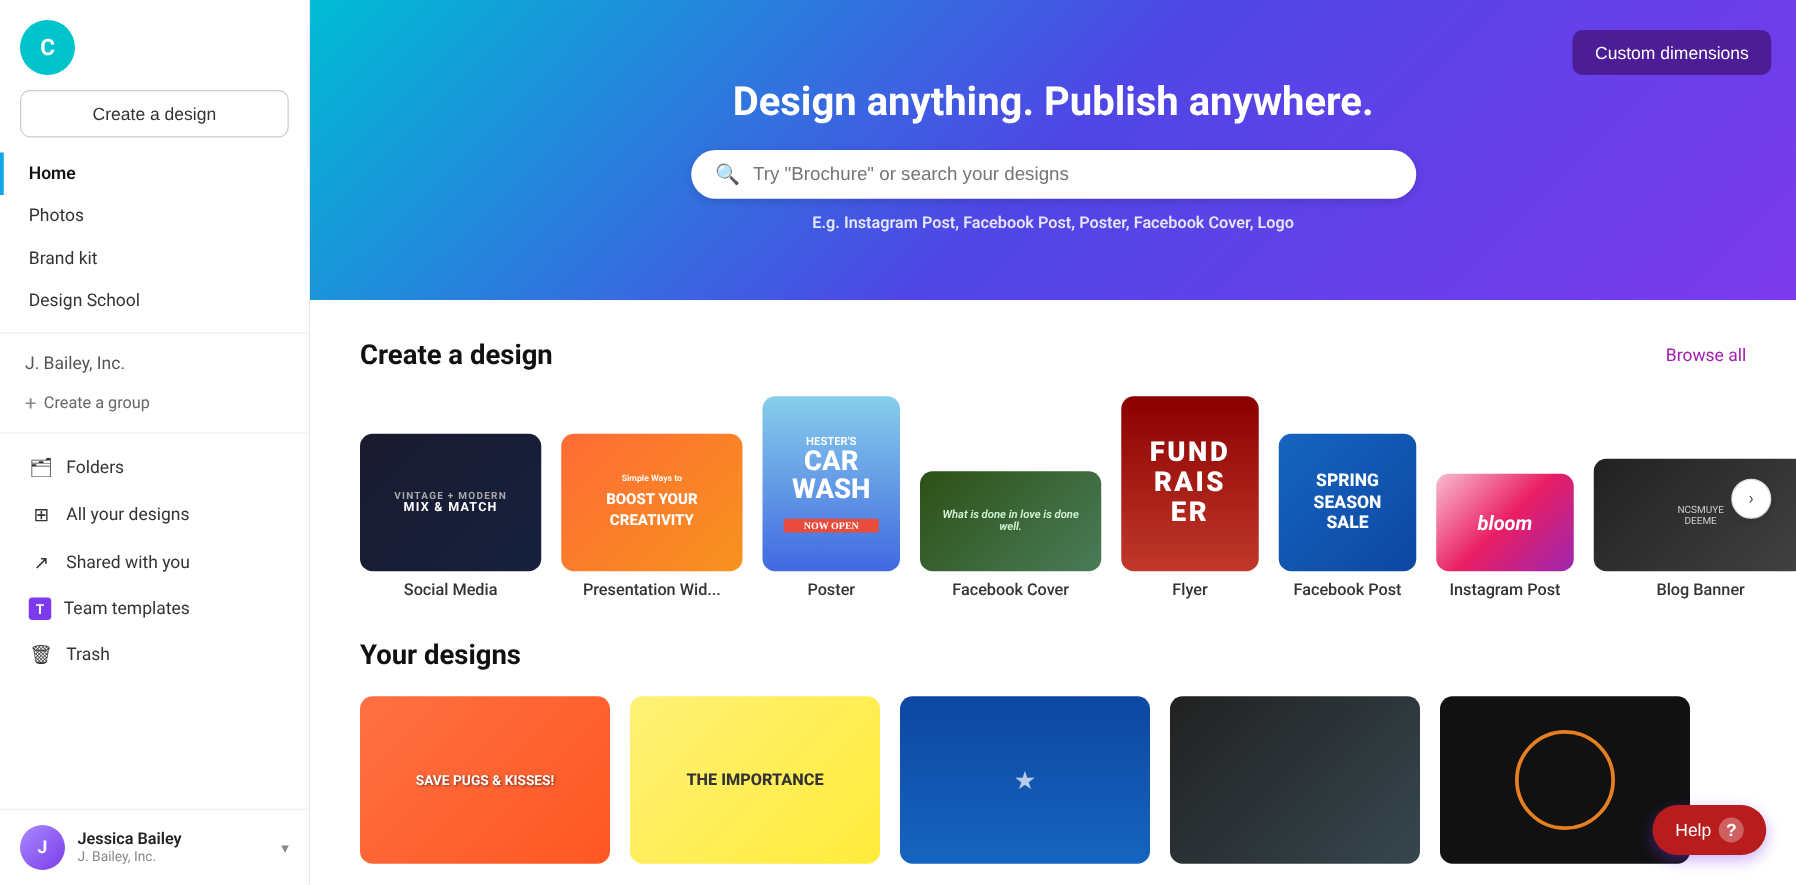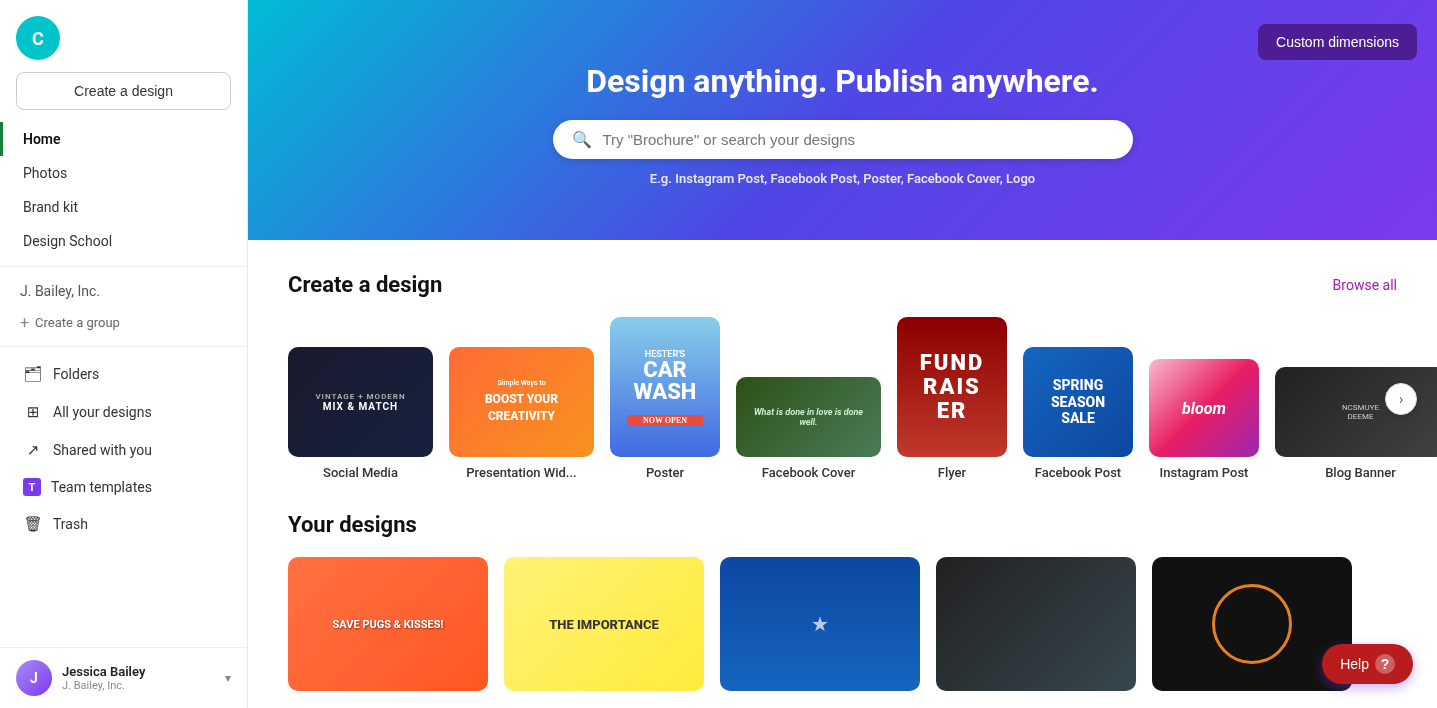--- a/index.html
+++ b/index.html
@@ -47,21 +47,21 @@
       padding: 9px 20px;
       cursor: pointer;
       font-size: 14px;
       color: #333;
       display: flex;
       align-items: center;
       gap: 10px;
       border-left: 3px solid transparent;
     }
     .nav-item.active {
-      border-left: 3px solid #15803d;
+      border-left: 3px solid #0ea5e9;
       font-weight: 600;
       color: #111;
     }
     .sidebar-group-label {
       padding: 8px 20px;
       font-size: 14px;
       color: #555;
       cursor: pointer;
     }
     .sidebar-create-group {
@@ -271,21 +271,21 @@
     }
 
     .thumb-facebook-post {
       width: 110px; height: 110px;
       background: linear-gradient(135deg, #1565c0, #0d47a1);
       display: flex; flex-direction: column; align-items: center; justify-content: center;
       color: #fff; text-align: center; padding: 10px; gap: 2px;
     }
 
     .thumb-instagram-post {
-      width: 110px; height: 98px;
+      width: 110px; height: 78px;
       background: linear-gradient(135deg, #f8bbd0, #e91e63, #9c27b0);
       display: flex; align-items: center; justify-content: center;
       color: #fff; font-size: 14px; font-weight: 700; font-style: italic; text-align: center;
     }
 
     .thumb-blog-banner {
       width: 171px; height: 90px;
       background: linear-gradient(135deg, #212121, #424242);
       display: flex; align-items: center; justify-content: center;
       color: #aaa; font-size: 9px; text-align: center; padding: 8px;

